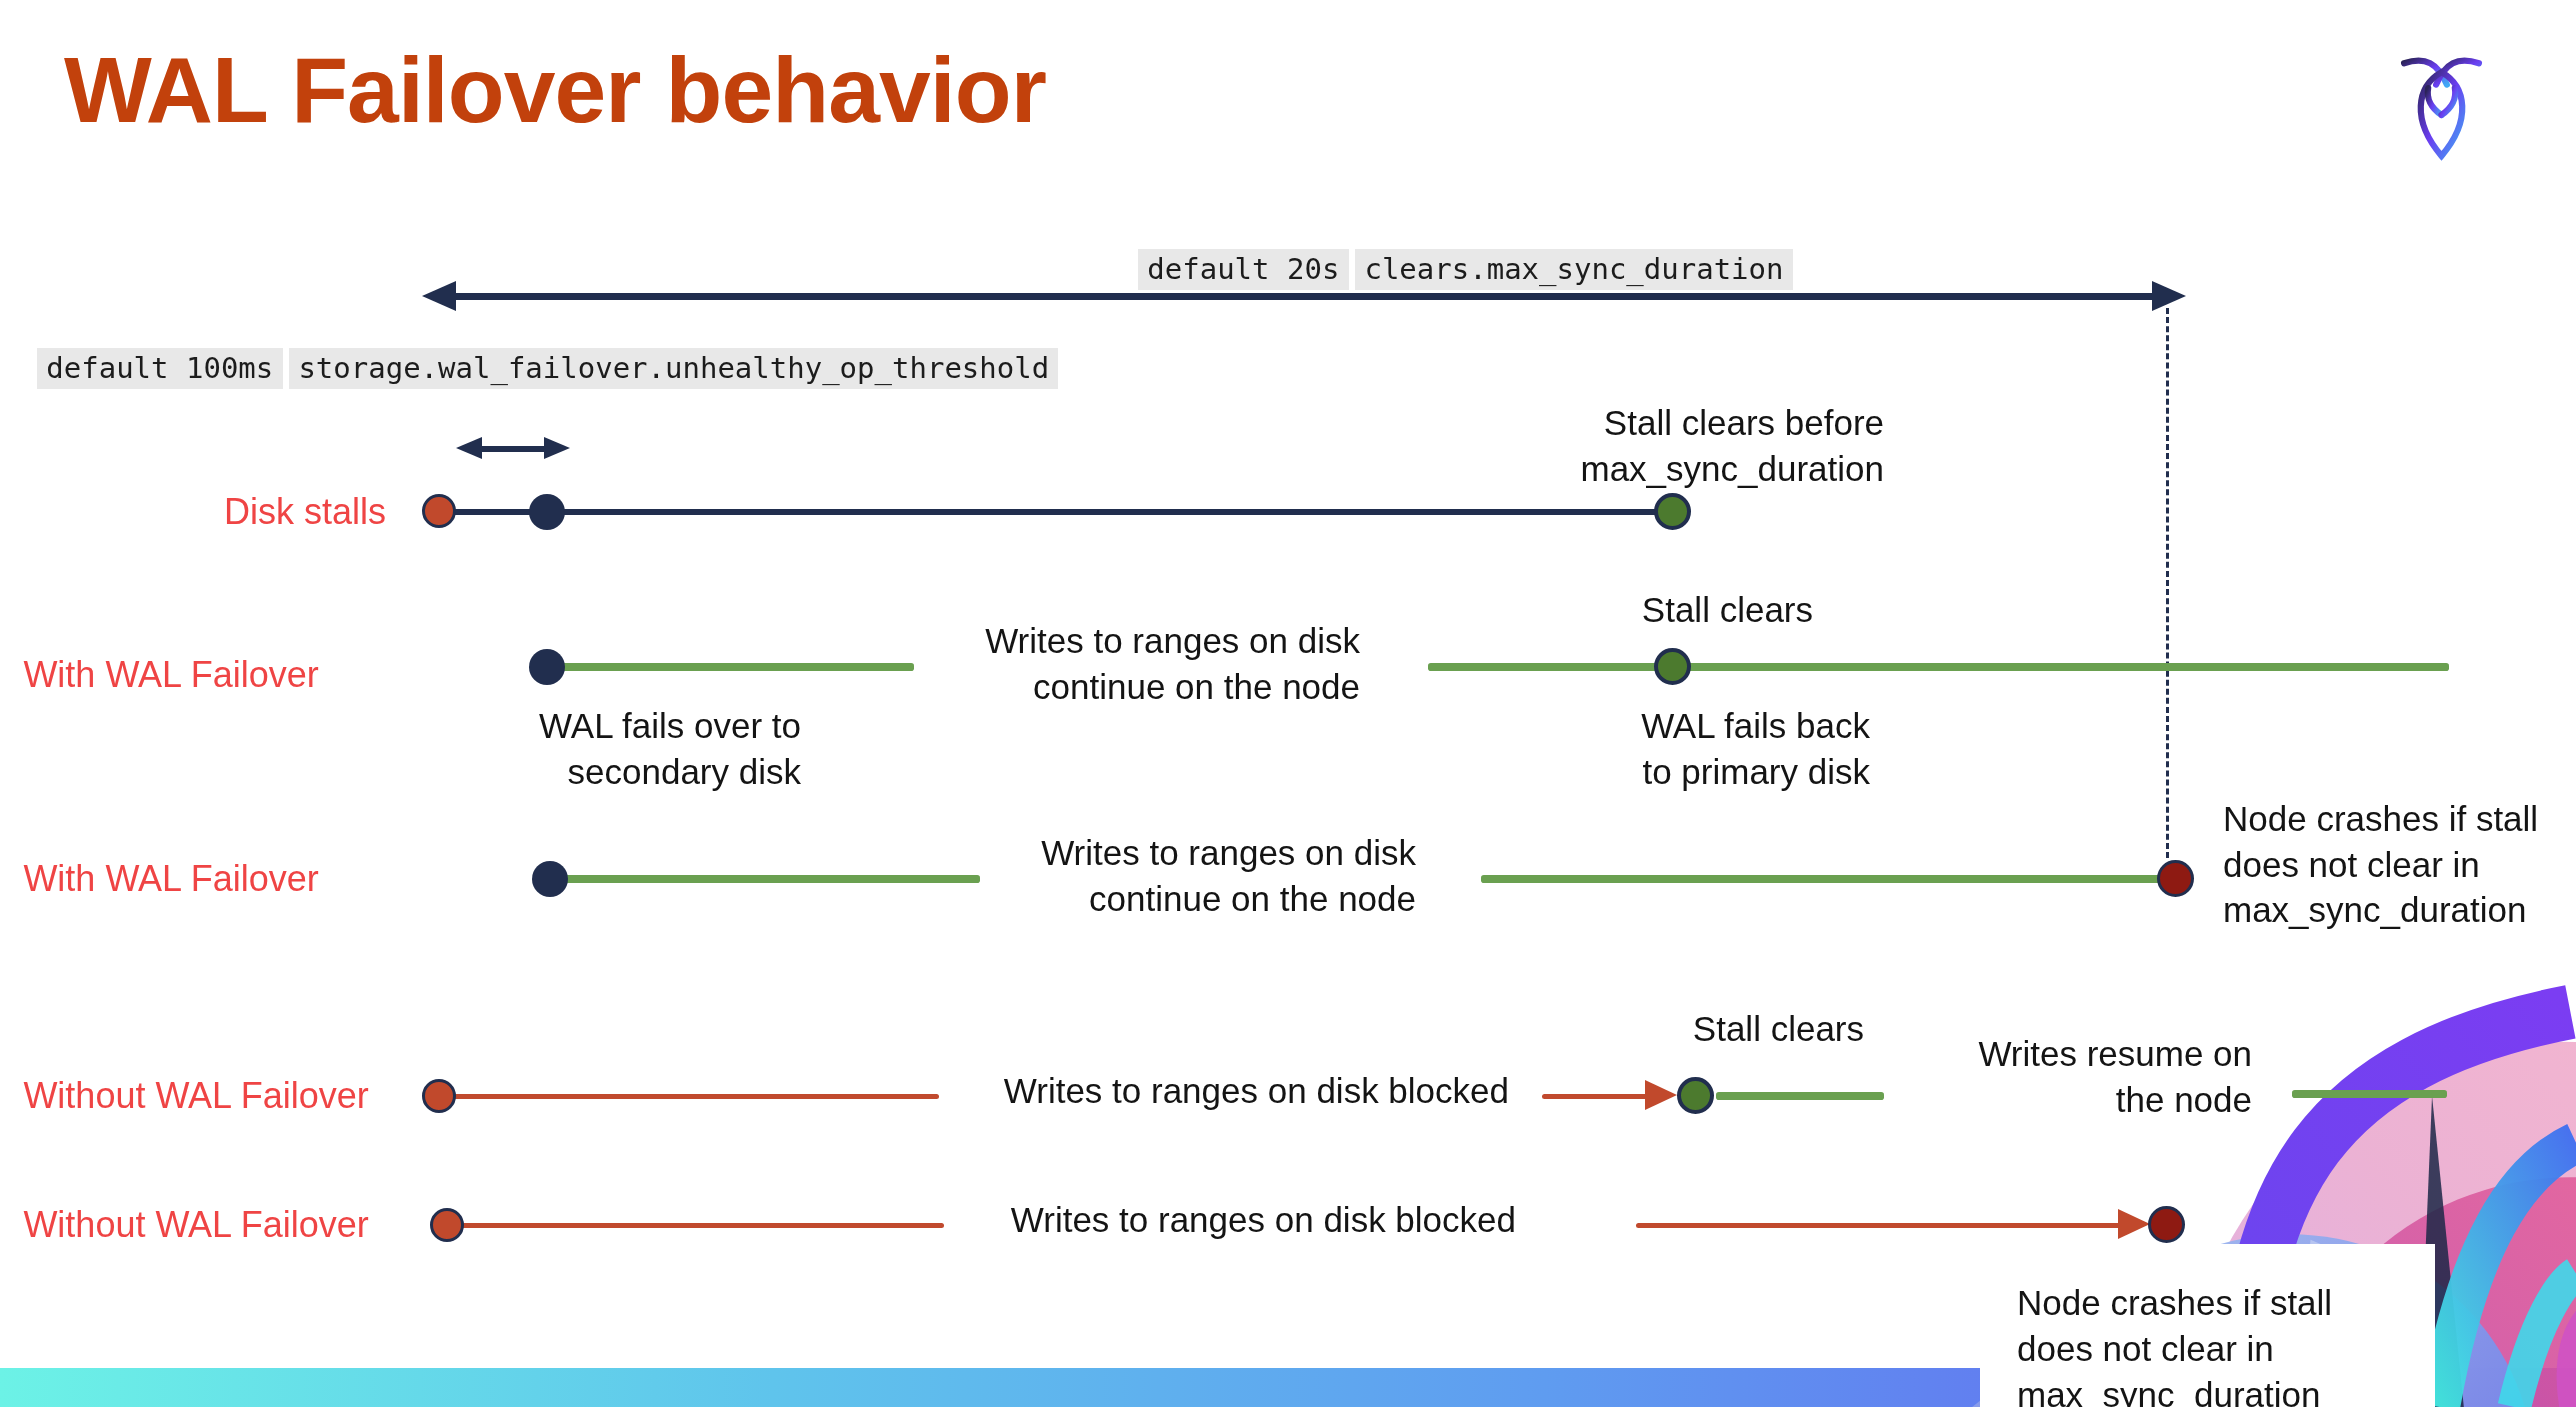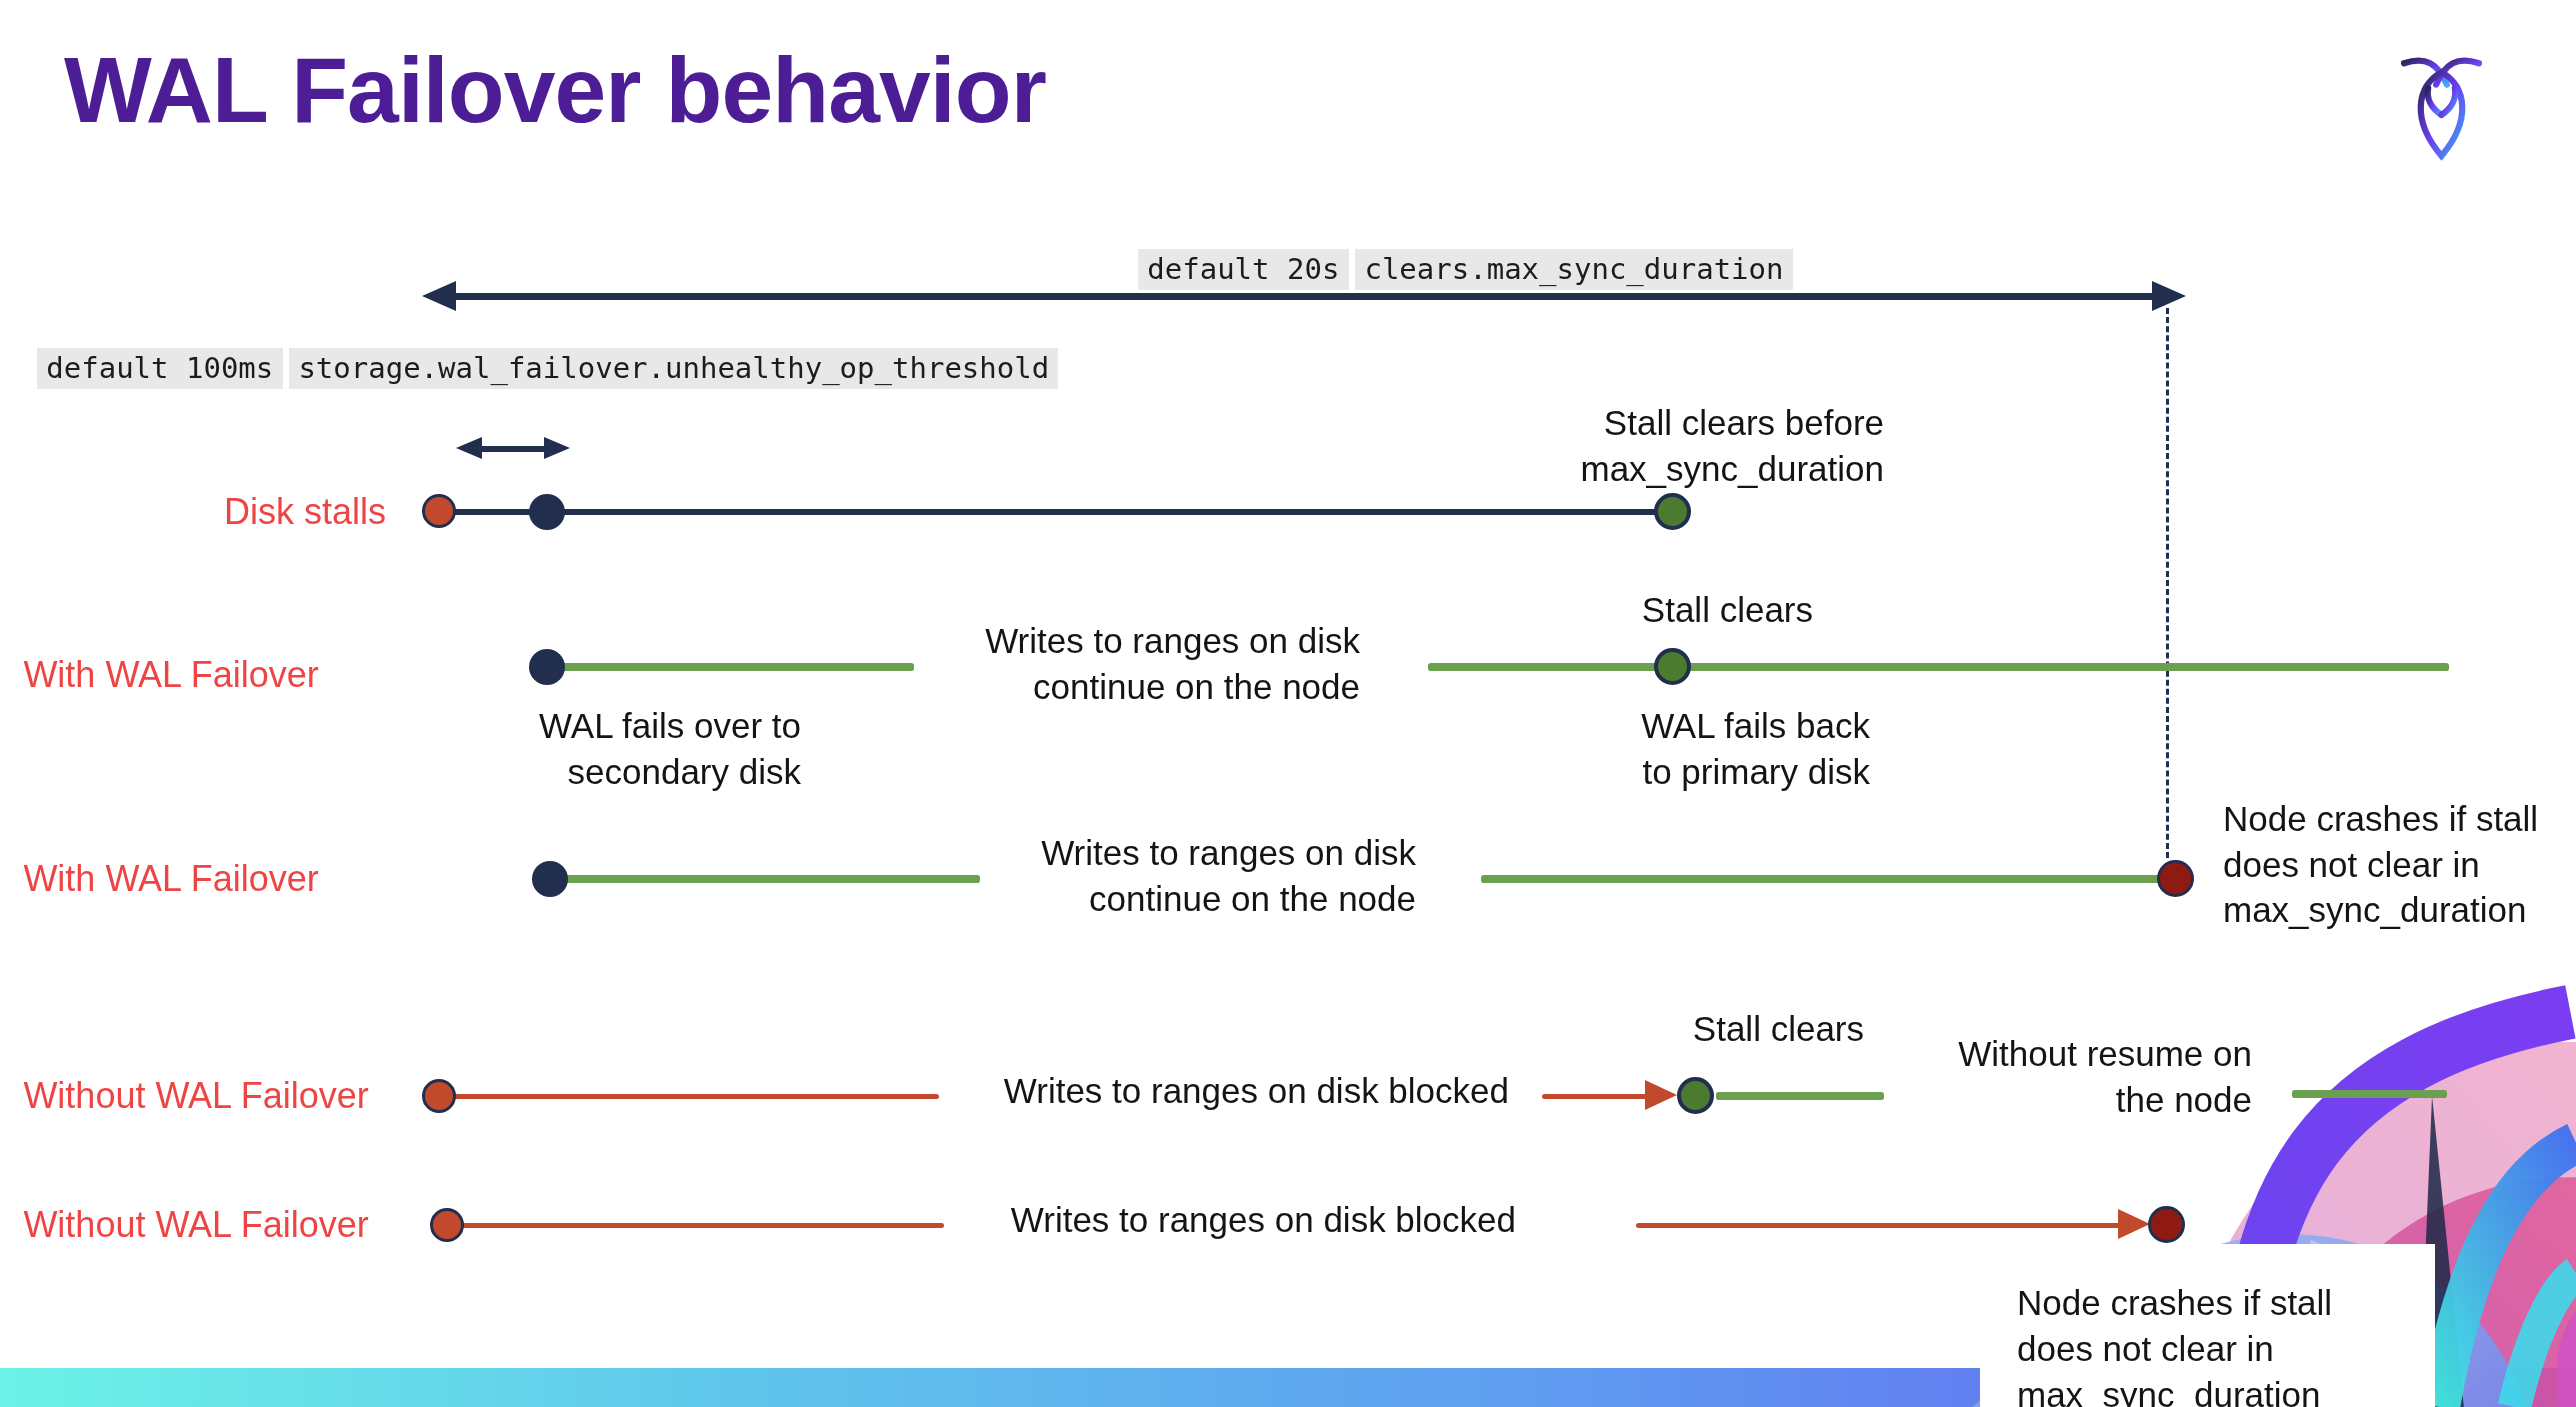--- a/index.html
+++ b/index.html
@@ -2,21 +2,21 @@
 <html style="font-size:15px"><head>
 <meta charset="utf-8">
 <style>
   html,body{margin:0;padding:0;background:#ffffff;}
   .slide{
     position:relative;width:2576px;height:1408px;background:#ffffff;
     overflow:hidden;font-family:"Liberation Sans",sans-serif;color:#141414;
   }
   .title{
     position:absolute;left:64px;top:37px;margin:0;
-    font-size:93px;font-weight:800;letter-spacing:-0.9px;color:#4c1d95;
+    font-size:93px;font-weight:800;letter-spacing:-0.9px;color:#c2410c;
   }
   .logo{position:absolute;left:2395px;top:49px;width:93px;height:114px;}
 
   .note{position:absolute;font-size:35px;line-height:1.3;color:#141414;white-space:pre-line;}
   .center{text-align:right;}
   .row-label{position:absolute;font-size:36px;line-height:45px;color:#ef4444;white-space:nowrap;}
 
   .callout{position:absolute;display:flex;flex-direction:row;align-items:flex-start;gap:6.5px;z-index:5;}
   .code-label{
     display:inline-block;background:#e8e8e8;color:#1c1c1c;
@@ -165,21 +165,21 @@
 
   <div class="row-label" style="left:23.4px;top:1073px;">Without WAL Failover</div>
   <div class="dot dot-red" style="left:422px;top:1079px;"></div>
   <div class="hline red-line" style="left:439px;top:1094px;width:500px;"></div>
   <div class="note center" style="left:948px;top:1068px;width:561px;">Writes to ranges on disk  blocked</div>
   <div class="hline red-line" style="left:1542px;top:1094px;width:105px;"></div>
   <div class="tri" style="left:1645px;top:1080px;border-top:15px solid transparent;border-bottom:15px solid transparent;border-left:32px solid #c1492c;"></div>
   <div class="dot dot-green" style="left:1677px;top:1077px;"></div>
   <div class="hline green-line" style="left:1716px;top:1092px;width:168px;"></div>
   <div class="note center" style="left:1584px;top:1006px;width:280px;">Stall clears</div>
-  <div class="note center z-top" style="left:1925px;top:1031px;width:327px;">Without resume on
+  <div class="note center z-top" style="left:1925px;top:1031px;width:327px;">Writes resume on
 the node</div>
   <div class="hline green-line" style="left:2292px;top:1090px;width:155px;"></div>
 
   <div class="row-label" style="left:23.4px;top:1202px;">Without WAL Failover</div>
   <div class="dot dot-red" style="left:430px;top:1208px;"></div>
   <div class="hline red-line" style="left:447px;top:1223px;width:497px;"></div>
   <div class="note center" style="left:955px;top:1197px;width:561px;">Writes to ranges on disk  blocked</div>
   <div class="hline red-line z-top" style="left:1636px;top:1223px;width:488px;"></div>
   <div class="tri z-top" style="left:2118px;top:1209px;border-top:15px solid transparent;border-bottom:15px solid transparent;border-left:32px solid #c1492c;"></div>
   <div class="dot dot-darkred z-top" style="left:2148px;top:1206px;"></div>

